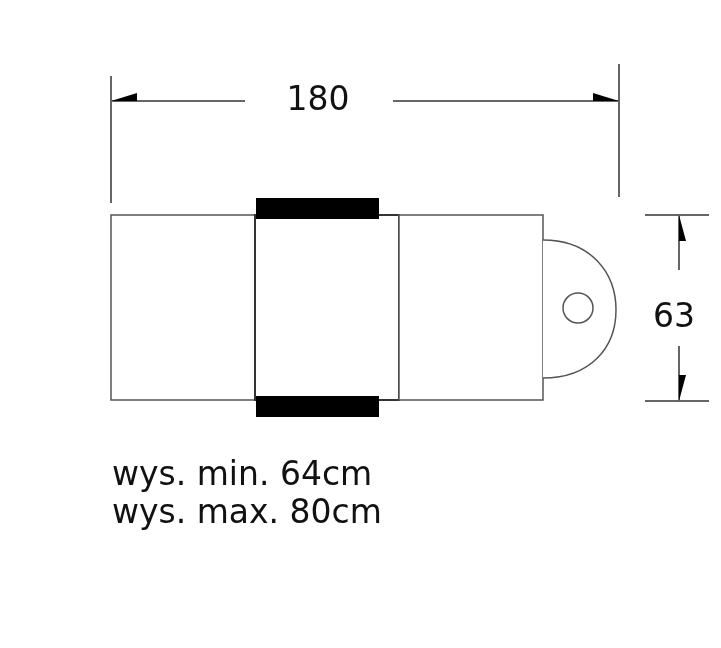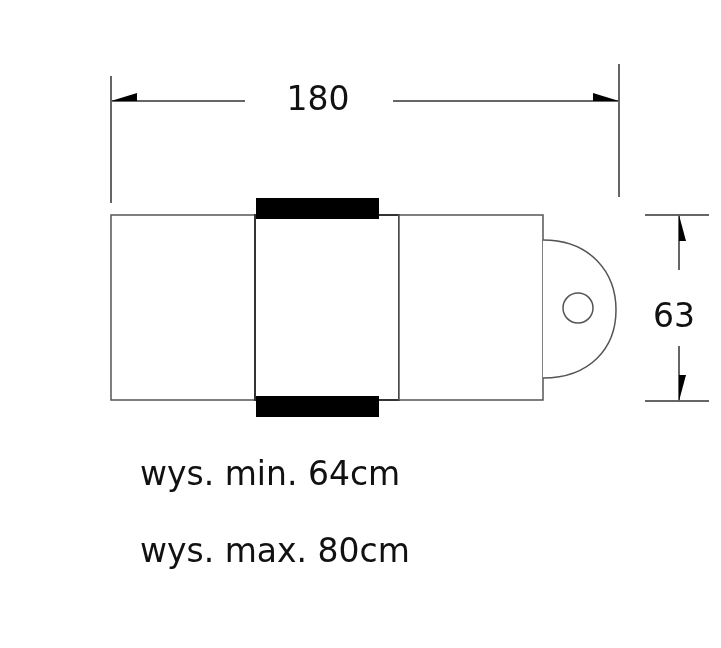--- a/index.html
+++ b/index.html
@@ -1,19 +1,19 @@
 <!DOCTYPE html>
 <html><head>
   <meta charset="utf-8">
   <style>
     html, body { margin: 0; padding: 0; background: #ffffff; }
     body { width: 721px; height: 648px; position: relative; overflow: hidden; font-family: "DejaVu Sans", sans-serif; }
     svg.diagram { position: absolute; left: 0; top: 0; }
     .dim-text { font-family: "DejaVu Sans", sans-serif; font-size: 33px; fill: #111; }
-    .spec { position: absolute; left: 112px; font-family: "DejaVu Sans", sans-serif; font-size: 33px; color: #111; line-height: 1; letter-spacing: 0px; margin-left: 28px; }
+    .spec { position: absolute; left: 112px; font-family: "DejaVu Sans", sans-serif; font-size: 33px; color: #111; line-height: 1; letter-spacing: 0px; }
   </style>
 </head>
 <body>
 
 <svg class="diagram" width="721" height="648" viewBox="0 0 721 648">
 
   <line x1="111" y1="76" x2="111" y2="203" stroke="#666" stroke-width="2"></line>
   <line x1="619" y1="64" x2="619" y2="197" stroke="#666" stroke-width="2"></line>
 
   <line x1="111" y1="101" x2="245" y2="101" stroke="#666" stroke-width="2"></line>
@@ -36,13 +36,13 @@
   <line x1="645" y1="215" x2="709" y2="215" stroke="#666" stroke-width="2"></line>
   <line x1="645" y1="401" x2="709" y2="401" stroke="#666" stroke-width="2"></line>
   <line x1="679" y1="215" x2="679" y2="270" stroke="#666" stroke-width="2"></line>
   <line x1="679" y1="346" x2="679" y2="401" stroke="#666" stroke-width="2"></line>
   <polygon points="679,215 686,241 679,241" fill="#000"></polygon>
   <polygon points="679,401 686,375 679,375" fill="#000"></polygon>
   <text class="dim-text" x="674" y="327" text-anchor="middle">63</text>
 </svg>
 
 <div class="spec" style="top:457px;">wys. min. 64cm</div>
-<div class="spec" style="top:534px;">wys. max. 80cm</div>
+<div class="spec" style="top:495px;">wys. max. 80cm</div>
 
 </body></html>

